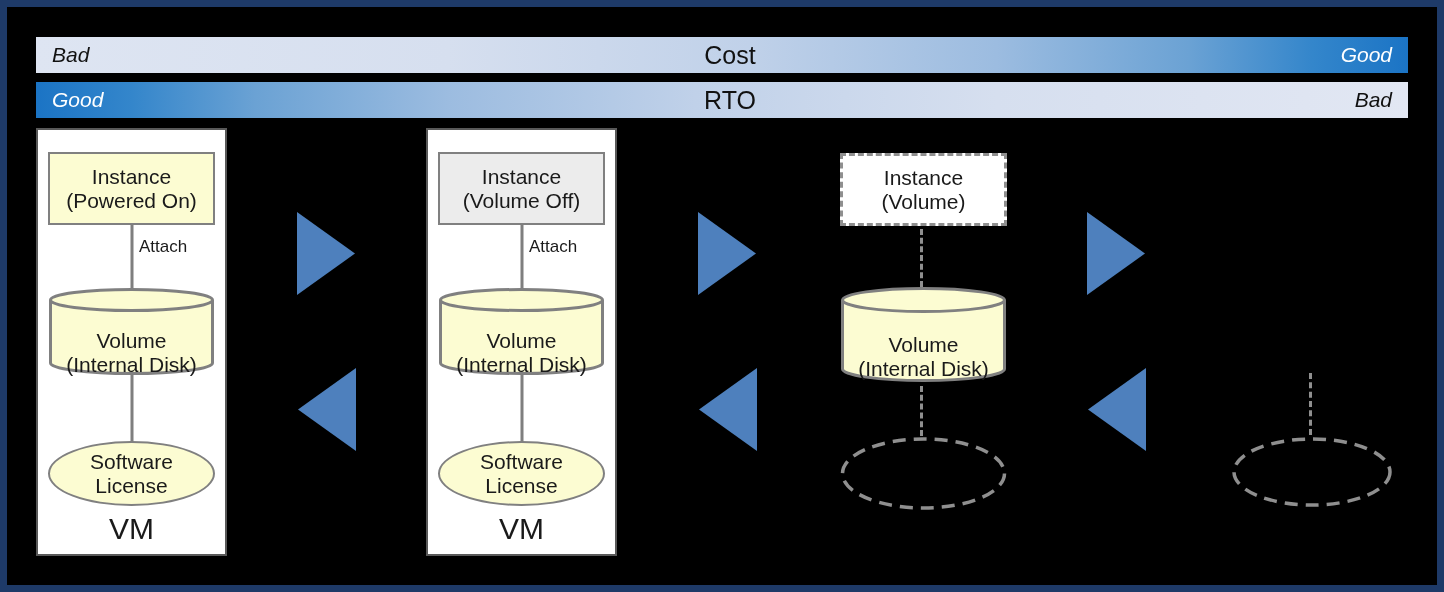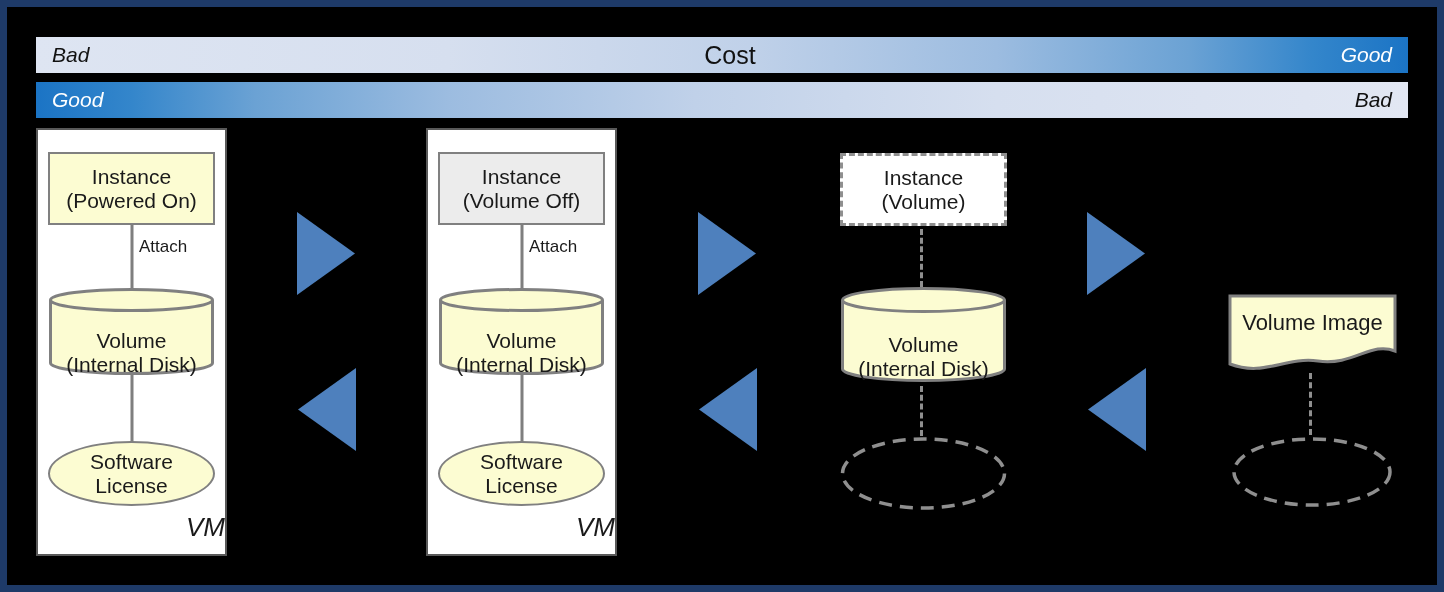--- a/index.html
+++ b/index.html
@@ -36,21 +36,21 @@
   .conn.c2{top:244px;height:68px;}
   .attach{position:absolute;left:101px;top:107px;font-size:17px;}
   .cyl{position:absolute;left:10px;top:158px;width:167px;height:88px;}
   .cyl svg{position:absolute;inset:0;}
   .cyl-text{position:absolute;left:0;right:0;top:27px;text-align:center;
     font-size:21px;line-height:1.12;margin-top:14px;}
   .lic{position:absolute;left:10px;top:311px;width:167px;height:65px;
     background:#fcfcd2;border:2.5px solid #808080;border-radius:50%;box-sizing:border-box;
     display:flex;flex-direction:column;justify-content:center;align-items:center;
     font-size:21px;line-height:1.12;text-align:center;}
-  .vm-tag{position:absolute;left:0;right:0;top:382px;text-align:right;font-size:26px;font-style:italic;}
+  .vm-tag{position:absolute;left:0;right:0;top:382px;text-align:center;font-size:30px;}
 
   
   .deleted-box{position:absolute;left:840px;top:153px;width:167px;height:73px;
     background:#fff;border:3px dashed #8f8f8f;box-sizing:border-box;
     display:flex;flex-direction:column;justify-content:center;align-items:center;
     font-size:21px;line-height:1.12;text-align:center;}
   .dconn{position:absolute;width:0;border-left:3.5px dashed #8f8f8f;}
   .dconn.d1{left:920px;top:229px;height:58px;}
   .dconn.d2{left:920px;top:386px;height:50px;}
   .dconn.d3{left:1309px;top:373px;height:62px;}
@@ -76,20 +76,21 @@
 
 <div class="canvas">
 
   <div class="meter cost">
     <span class="title">Cost</span>
     <span class="end dark">Bad</span>
     <span class="end light">Good</span>
   </div>
 
   <div class="meter rto">
+    <span class="title">RTO</span>
     <span class="end light">Good</span>
     <span class="end dark">Bad</span>
   </div>
 
   <div class="vm-stage" style="left:36px;">
     <div class="inst-box fill-yellow">
       <span>Instance</span>
       <span>(Powered On)</span>
     </div>
     <div class="conn c1"></div>
@@ -152,26 +153,20 @@
       <span>(Internal Disk)</span>
     </div>
   </div>
   <div class="dconn d2"></div>
   <div class="dellipse de3">
     <svg viewBox="0 0 169 75" width="169" height="75">
       <ellipse cx="84.5" cy="37.5" rx="81" ry="34.5" fill="none" stroke="#8f8f8f" stroke-width="3.5" stroke-dasharray="13 8"></ellipse>
     </svg>
   </div>
 
-  <div class="doc">
-    <svg viewBox="0 0 169 79">
-      <path d="M2,2 H167 V57 C143,47 126,72 90,67 C57,62.5 36,83 2,70 Z" fill="#fcfcd2" stroke="#808080" stroke-width="3"></path>
-    </svg>
-    <div class="doc-text">Volume Image</div>
-  </div>
   <div class="dconn d3"></div>
   <div class="dellipse de4">
     <svg viewBox="0 0 162 72" width="162" height="72">
       <ellipse cx="81" cy="36" rx="78" ry="33" fill="none" stroke="#8f8f8f" stroke-width="3.5" stroke-dasharray="13 8"></ellipse>
     </svg>
   </div>
 
   <div class="tri right r1"></div>
   <div class="tri left  l1"></div>
   <div class="tri right r2"></div>

